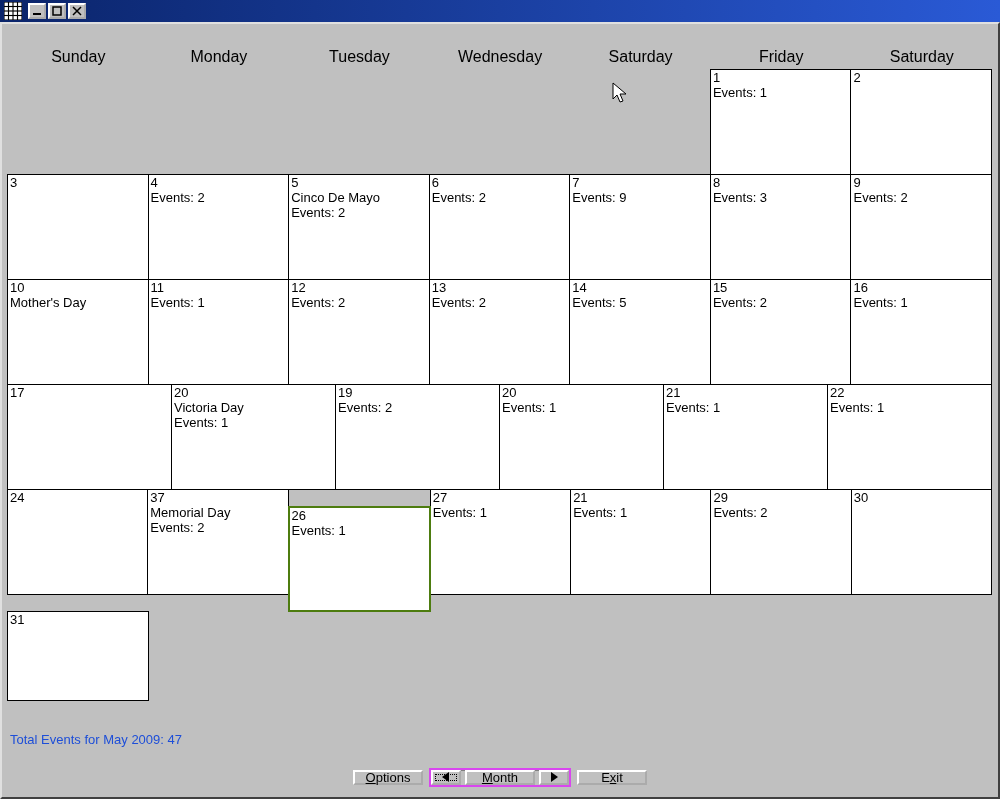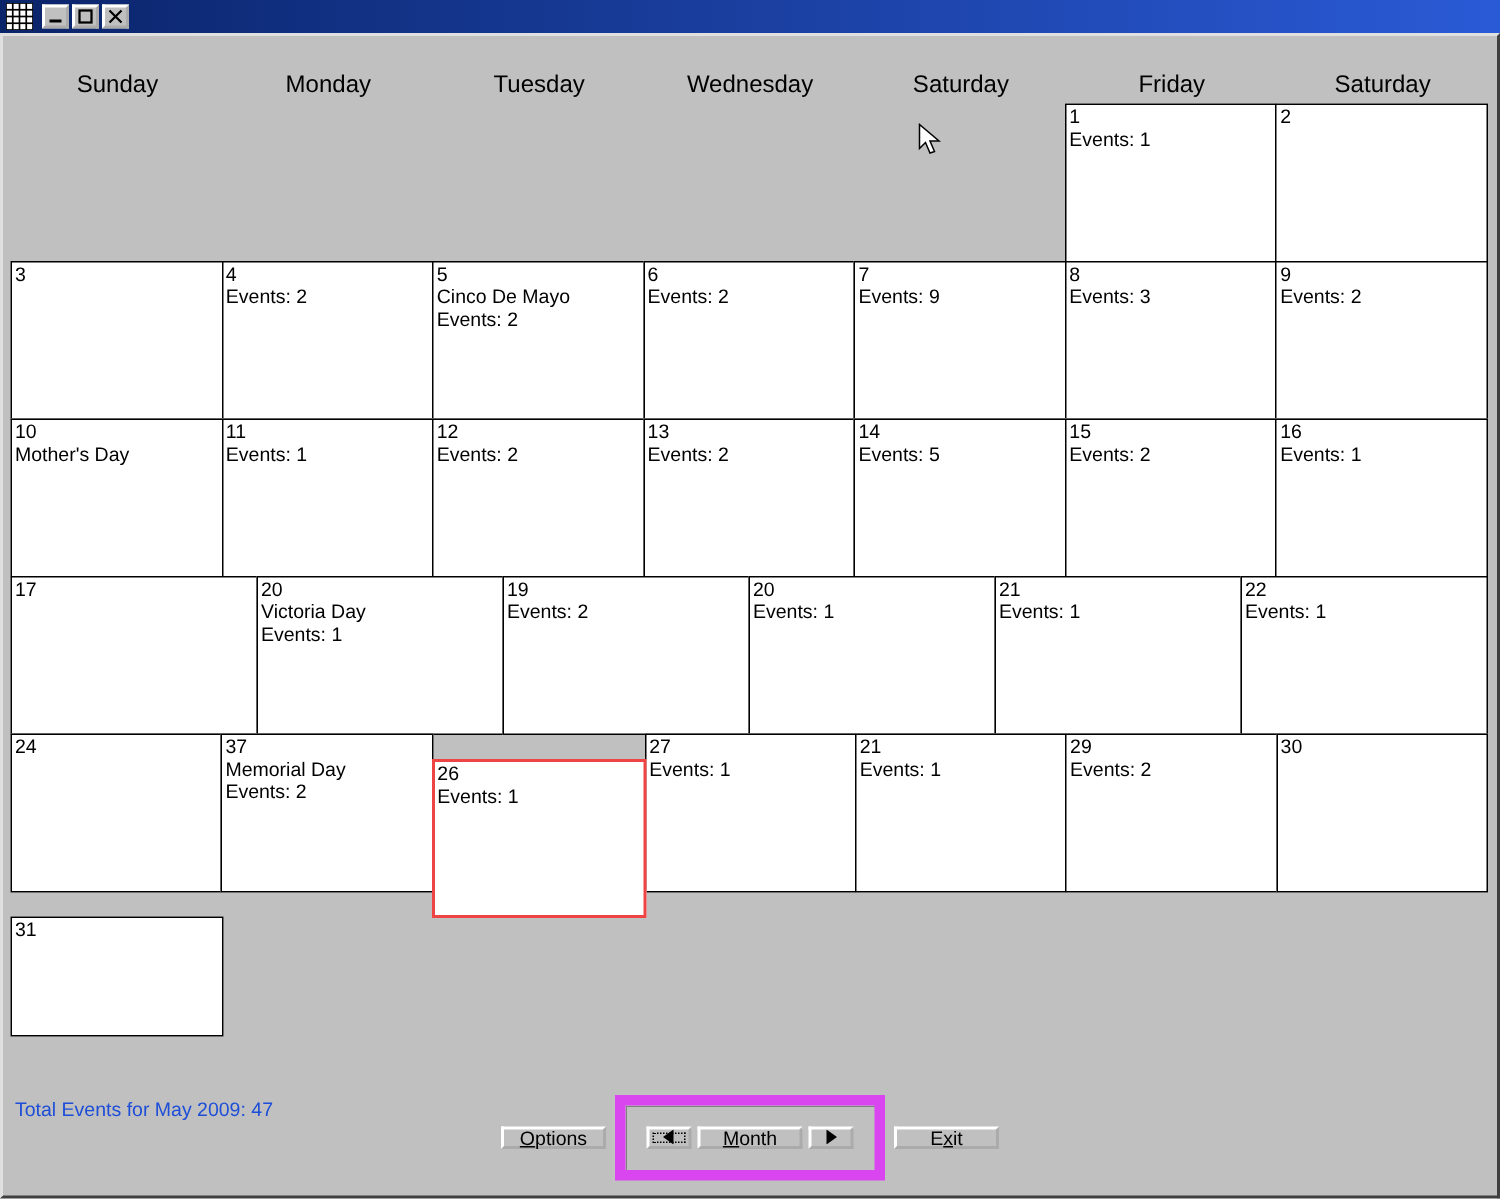--- a/index.html
+++ b/index.html
@@ -87,25 +87,25 @@
   .cell.empty{
     background:transparent;
     border:1px solid transparent;
   }
   .cell .daynum{
     font-size:13px;
   }
   .cell .holiday{display:block}
   .cell .events{display:block}
   .cell.today{
-    border:2px solid #ef4444;
+    border:2px solid #4d7c0f;
     z-index:2;
     margin-top:16px;
   }
-  .row.short .cell{height:80px}
+  .row.short .cell{height:90px}
   
   .footer-summary{
     position:absolute;
     left:8px;
     bottom:50px;
     color:#1d4ed8;
     font-size:13px;
   }
   .button-row{
     position:absolute;
@@ -125,22 +125,22 @@
     padding:0 10px;
     cursor:pointer;
     box-sizing:border-box;
   }
   .btn.square{min-width:30px;width:30px;padding:0}
   .btn.focus{outline:1px dotted #000;outline-offset:-5px}
   .btn .mn{text-decoration:underline}
   .nav-group{
     display:flex;
     gap:4px;
-    border:7px solid #d946ef;
-    padding:14px;
+    border:2px solid #d946ef;
+    padding:0;
     box-shadow:inset 1px 1px #808080;
   }
   .cursor{
     position:absolute;
     left:610px;top:58px;
     z-index:50;
     pointer-events:none;
   }
 </style>
 </head>

